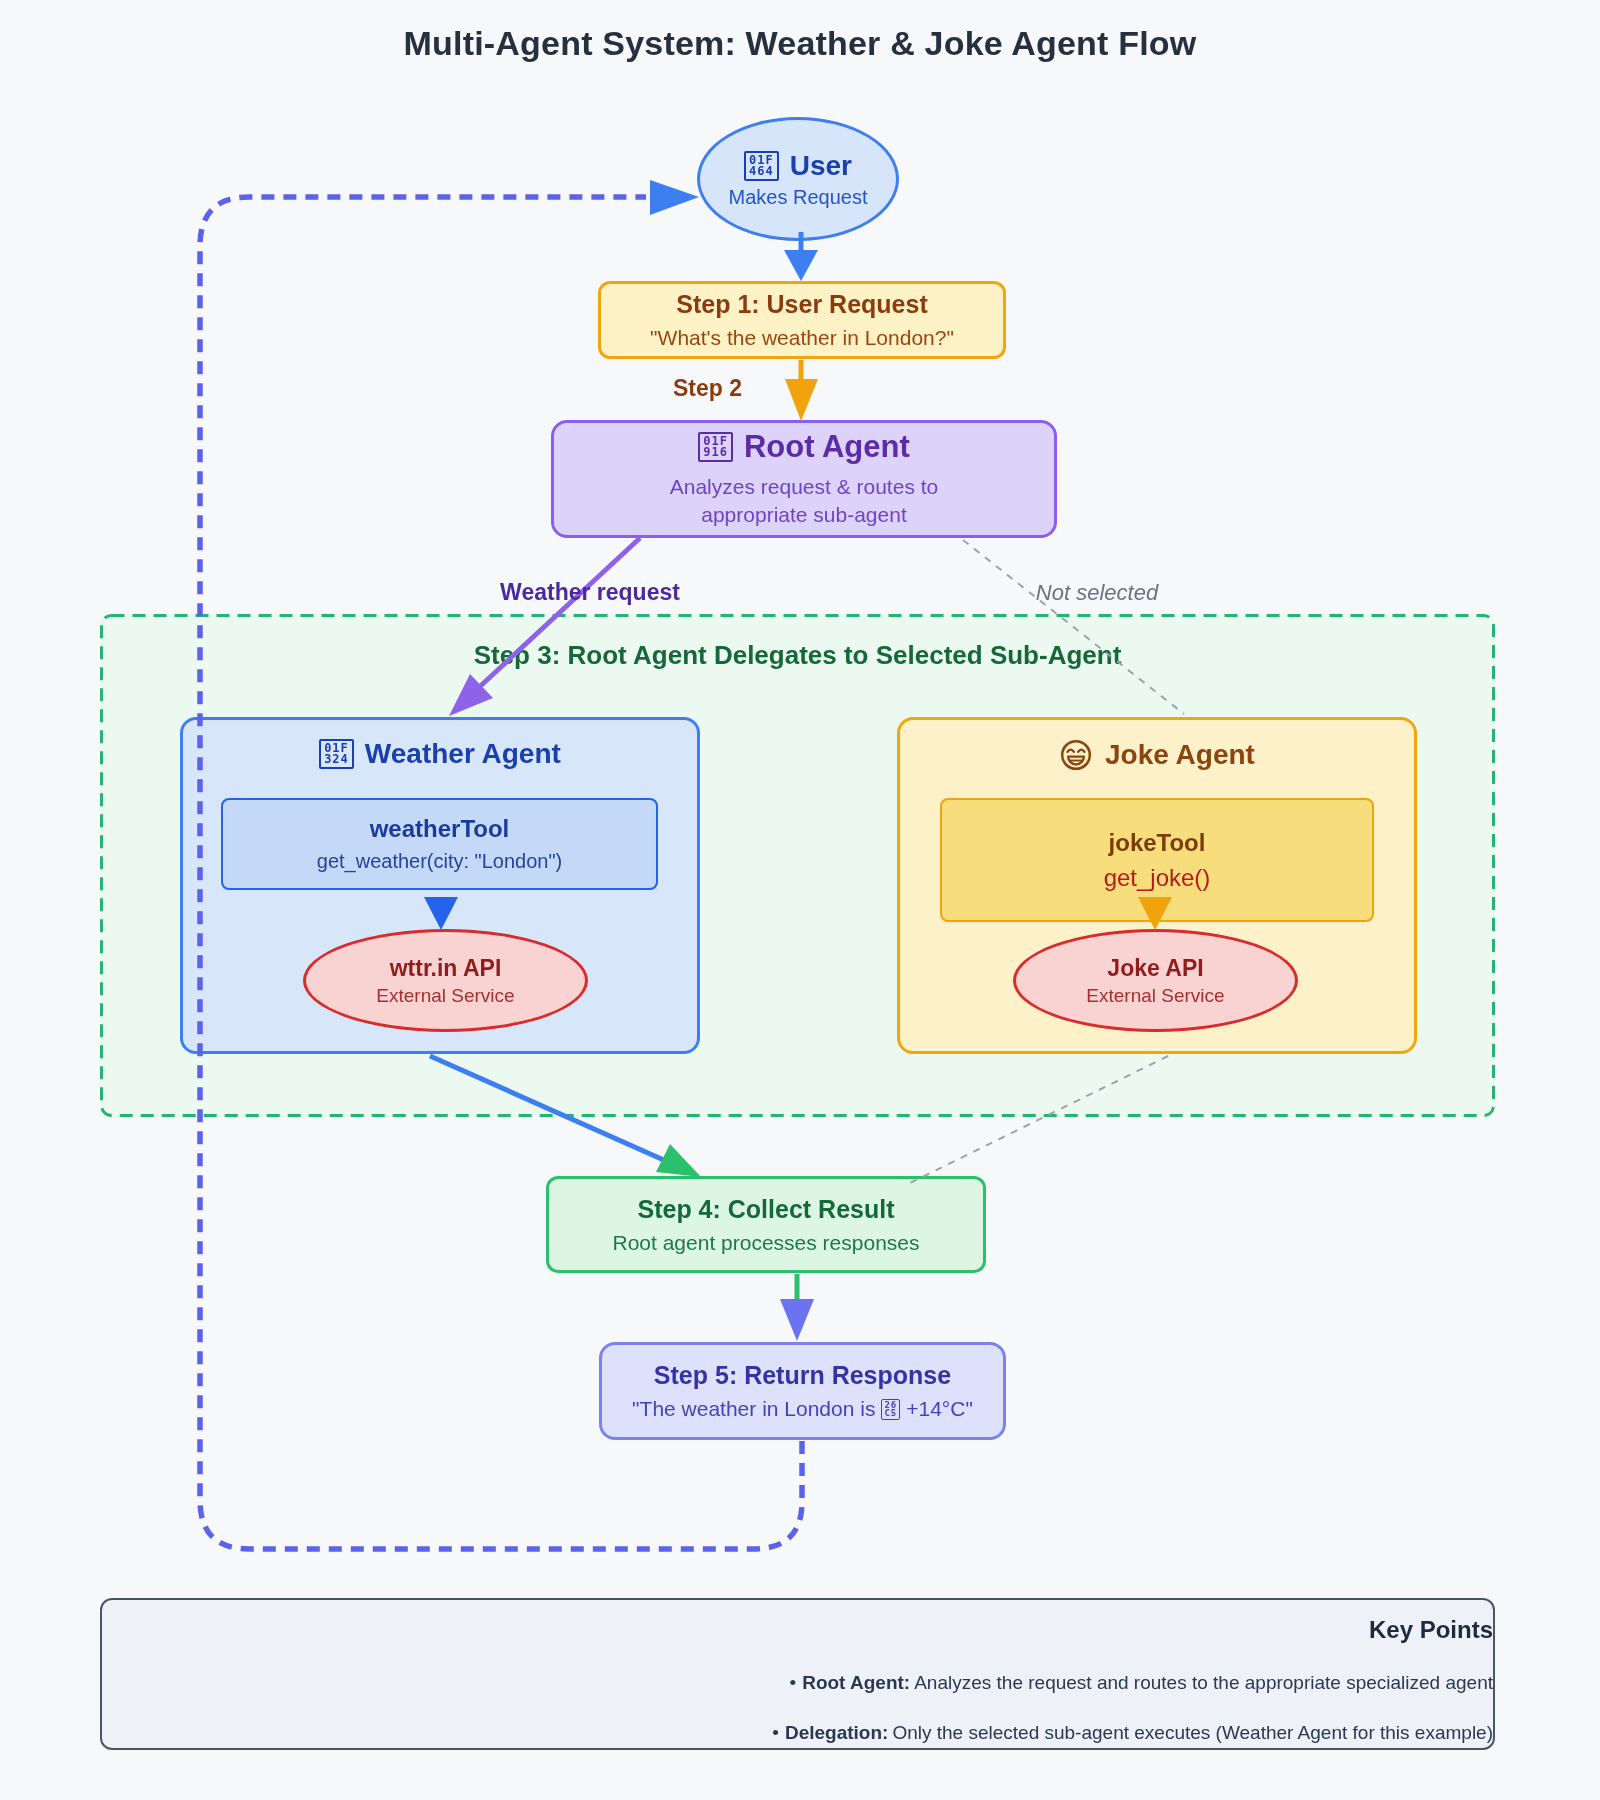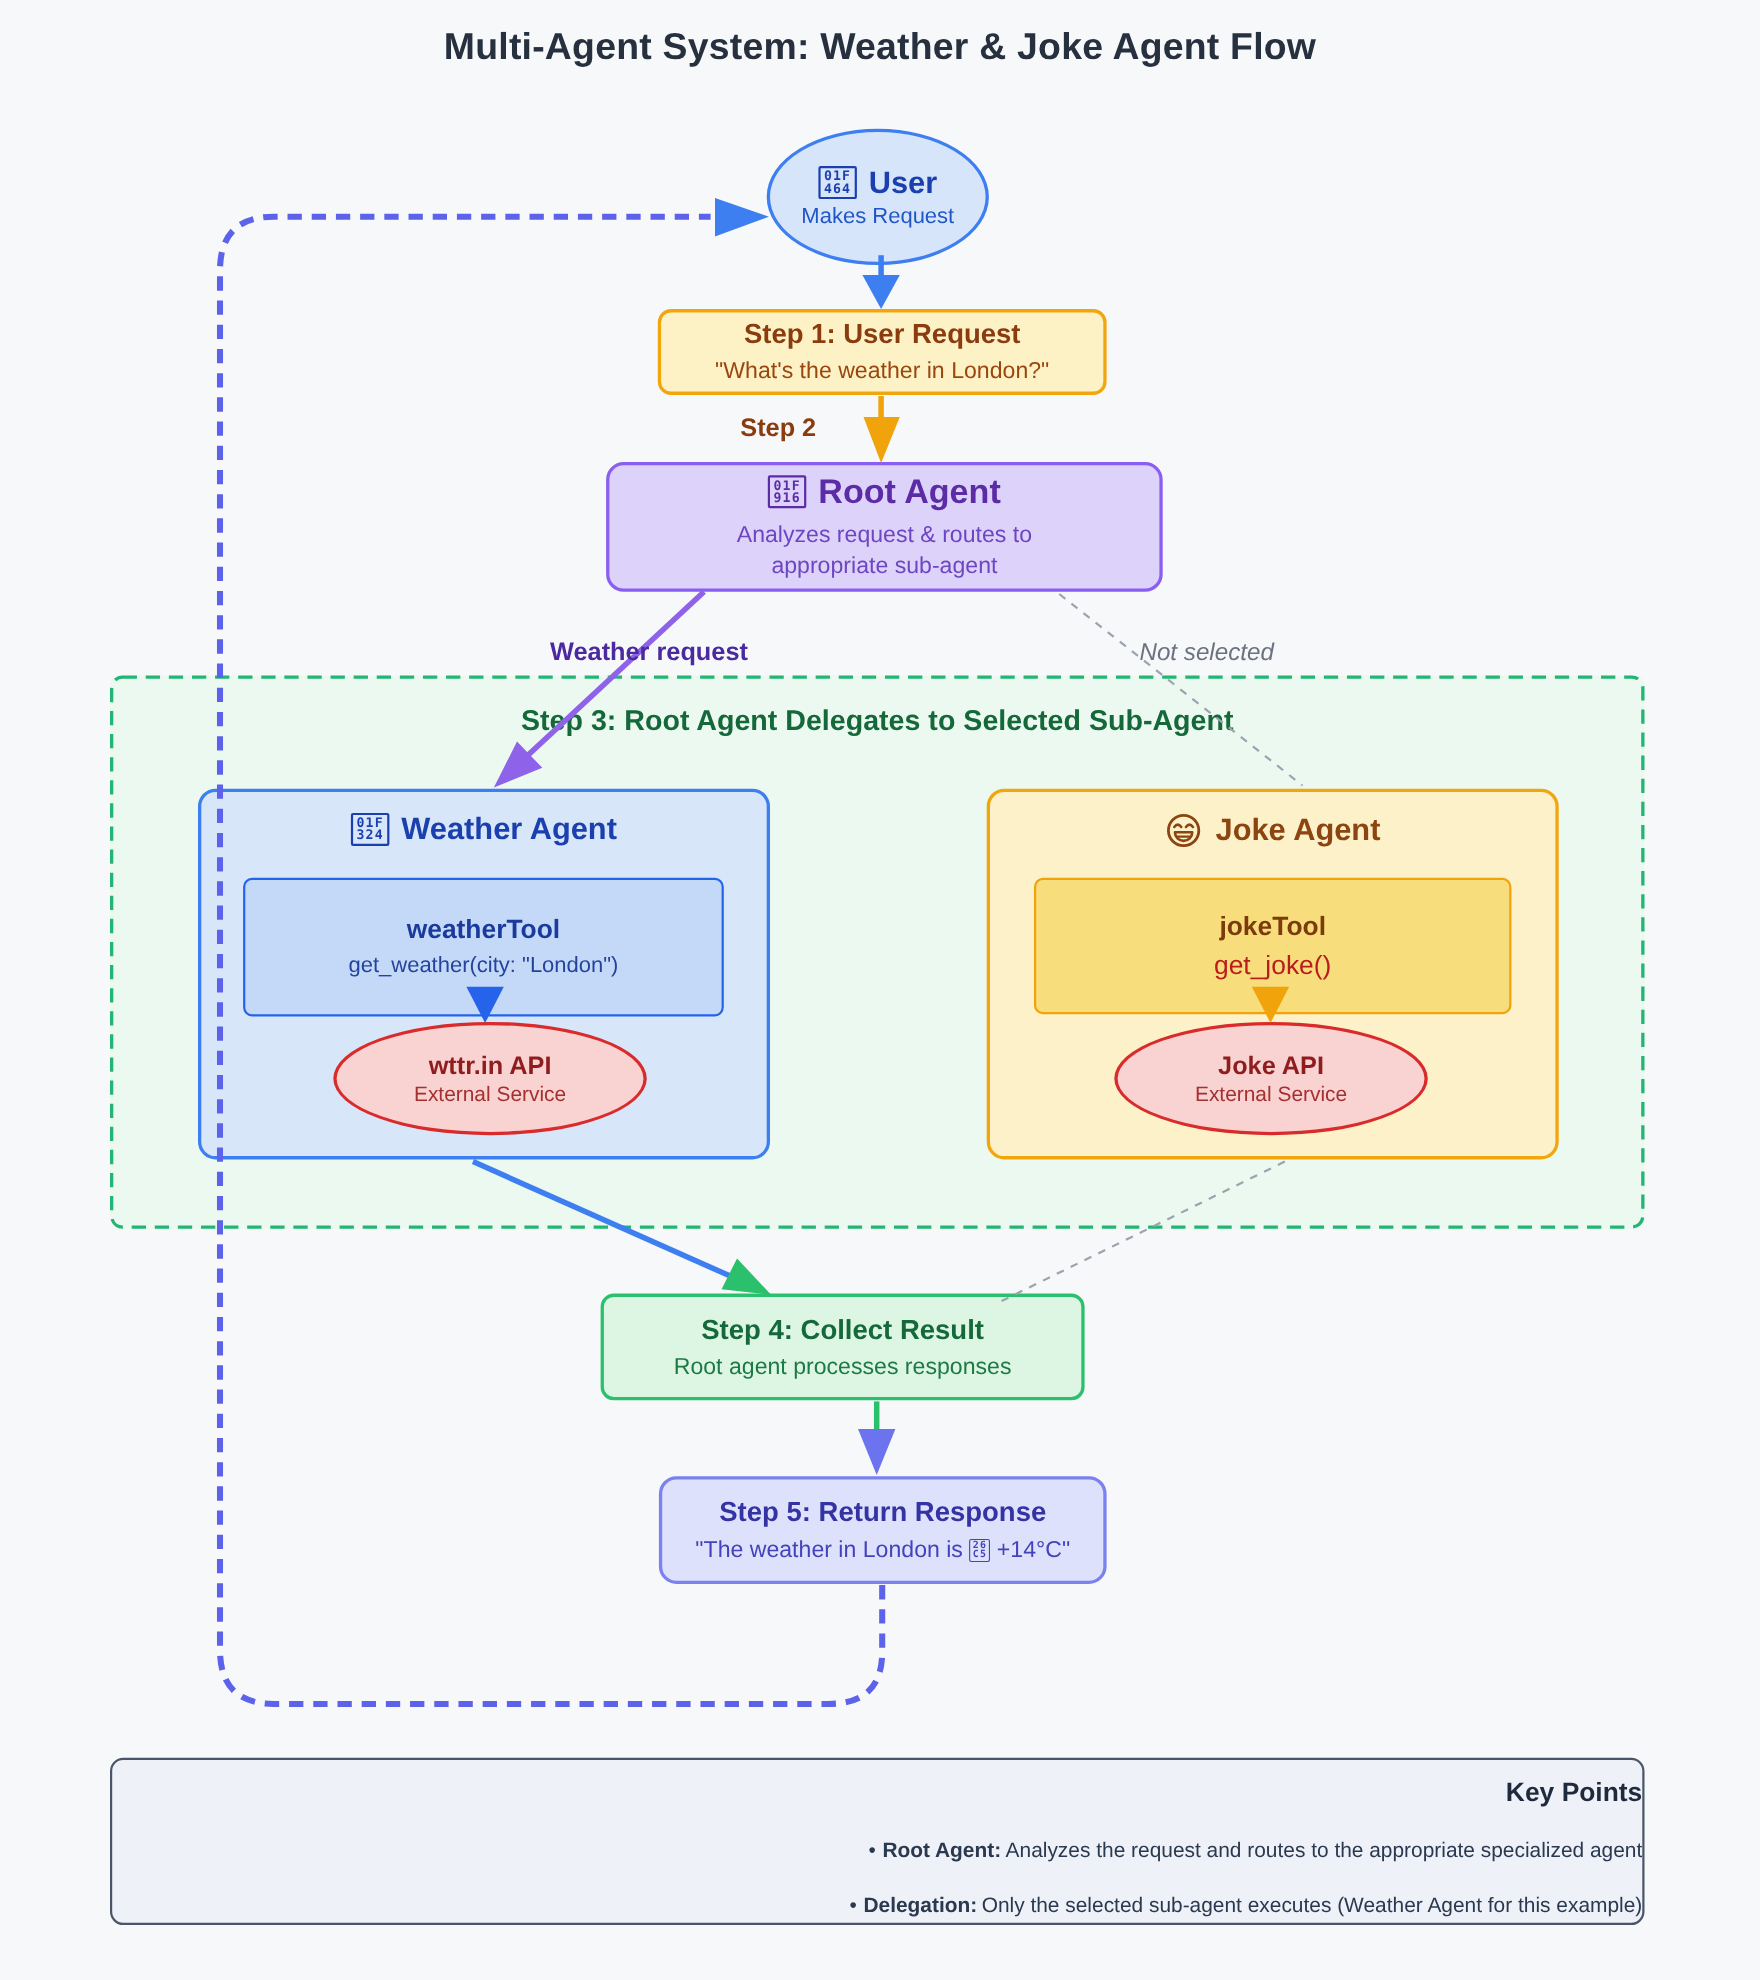--- a/index.html
+++ b/index.html
@@ -33,21 +33,21 @@
   .step3-title { position:absolute; left:100px; top:640px; width:1395px; text-align:center;
     font-size:26px; font-weight:700; color:#15683a; z-index:2; }
 
   .agent-box { border-radius:16px; justify-content:flex-start; padding-top:18px; }
   .weather-agent { left:180px; top:717px; width:520px; height:337px; border:3px solid #3d7ef0; background:#d8e6fa; }
   .weather-agent .nt { font-size:28px; font-weight:700; color:#1a3fae; display:flex; align-items:center; }
   .joke-agent { left:897px; top:717px; width:520px; height:337px; border:3px solid #f2a60d; background:#fcf1c8; }
   .joke-agent .nt { font-size:28px; font-weight:700; color:#8c4410; display:flex; align-items:center; }
 
   .tool-box { z-index:3; border-radius:8px; }
-  .weather-tool { left:221px; top:798px; width:437px; height:126px; border:2px solid #2563eb; background:#c4d9f7; }
+  .weather-tool { left:221px; top:798px; width:437px; height:92px; border:2px solid #2563eb; background:#c4d9f7; }
   .weather-tool .nt { font-size:24px; font-weight:700; color:#1b3a9e; }
   .weather-tool .ns { font-size:20px; color:#24439e; margin-top:7px; }
   .joke-tool { left:940px; top:798px; width:434px; height:124px; border:2px solid #f0a30a; background:#f8dd7d; }
   .joke-tool .nt { font-size:24px; font-weight:700; color:#7c3b0b; }
   .joke-tool .ns { font-size:24px; color:#b91c1c; margin-top:7px; }
 
   .api-ellipse { border-radius:50%; border:3px solid #d92b2b; background:#f9d2d2; z-index:3; }
   .wttr-api { left:303px; top:929px; width:285px; height:103px; }
   .joke-api { left:1013px; top:929px; width:285px; height:103px; }
   .api-ellipse .nt { font-size:23px; font-weight:700; color:#8f1d1d; }

